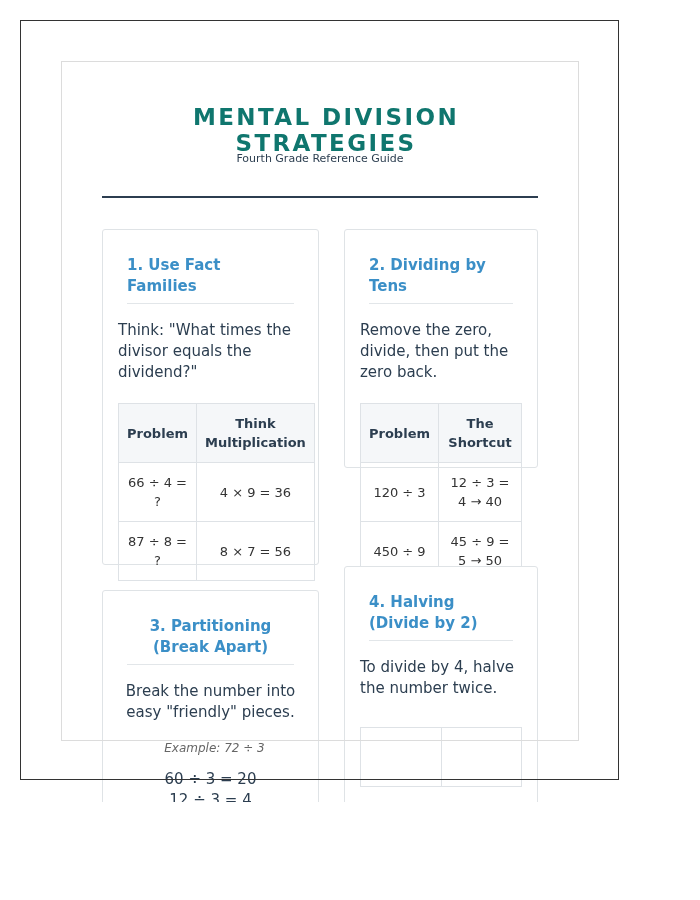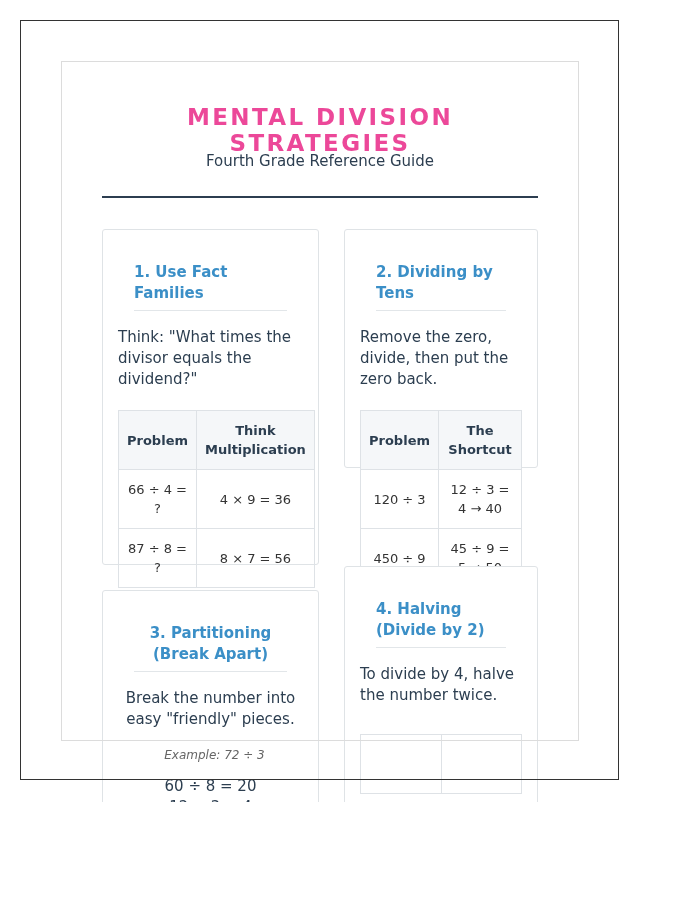--- a/index.html
+++ b/index.html
@@ -4,28 +4,28 @@
 <style>
   html, body { margin: 0; padding: 0; background: #ffffff; }
   body { width: 700px; height: 900px; position: relative; overflow: hidden;
          font-family: "DejaVu Sans", sans-serif; color: #2c3e50; }
   .outer-frame { position: absolute; left: 20px; top: 20px; width: 599px; height: 760px;
                  border: 1.5px solid #333; box-sizing: border-box; z-index: 3; pointer-events: none; }
   .inner-box { position: absolute; left: 61px; top: 61px; width: 518px; height: 680px;
                border: 1px solid #dcdcdc; box-sizing: border-box; z-index: 3; pointer-events: none; }
   .clip { position: absolute; left: 0; top: 0; width: 700px; height: 802px; overflow: hidden; }
   .page { position: absolute; left: 102px; top: 0; width: 436px; }
-  .title { position: absolute; left: 0; top: 104px; width: 436px; text-align: center;
-           font-size: 23px; font-weight: bold; letter-spacing: 2.4px; color: #ec4899; margin: 0; }
+  .title { position: absolute; left: 6px; top: 104px; width: 436px; text-align: center;
+           font-size: 23px; font-weight: bold; letter-spacing: 2.4px; color: #0f766e; margin: 0; }
   .subtitle { position: absolute; left: 0; top: 152px; width: 436px; text-align: center;
-              font-size: 15px; color: #2c3e50; margin: 0; }
+              font-size: 11px; color: #2c3e50; margin: 0; }
   .rule { position: absolute; left: 0; top: 196px; width: 436px; height: 2px; background: #2c3e50; }
   .card { position: absolute; background: #fff; border: 1px solid #dfe3e6; border-radius: 3px;
           box-sizing: border-box; padding: 0 15px; }
-  .card h2 { margin: 16px; font-size: 15px; font-weight: bold; color: #3b8fc7; line-height: 21px;
+  .card h2 { margin: 9px; font-size: 15px; font-weight: bold; color: #3b8fc7; line-height: 21px;
              padding-top: 16px; padding-bottom: 6px; border-bottom: 1px solid #e2e6e9; }
   .card p.desc { margin: 16px 0 0 0; font-size: 15px; line-height: 21px; color: #2c3e50; }
   .card p.example { margin: 18px 0 0 8px; font-size: 12px; font-style: italic; color: #666; }
   .card p.step { margin: 0; font-size: 15px; line-height: 21px; color: #2c3e50; }
   table { border-collapse: collapse; width: 100%; margin-top: 20px; }
   th, td { border: 1px solid #dee2e6; text-align: center; font-size: 13px; line-height: 19px; color: #2c3e50; }
   th { background: #f5f7f9; font-weight: bold; height: 58px; padding: 0 8px; }
   td { height: 58px; padding: 0 8px; color: #333; }
   .c1 { left: 0; top: 229px; width: 217px; height: 336px; }
   .c2 { left: 242px; top: 229px; width: 194px; height: 239px; }
@@ -81,21 +81,21 @@
         </tr>
       </tbody>
         </table>
     </section>
 
     <section class="card c3">
       <h2>3. Partitioning (Break Apart)</h2>
       <p class="desc">Break the number into easy "friendly" pieces.</p>
       <p class="example">Example: 72 ÷ 3</p>
       <div style="margin-top:14px">
-        <p class="step">60 ÷ 8 = 20</p>
+        <p class="step">60 ÷ 3 = 20</p>
         <p class="step">12 ÷ 3 = 4</p>
       </div>
     </section>
 
     <section class="card c4">
       <h2>4. Halving (Divide by 2)</h2>
       <p class="desc">To divide by 4, halve the number twice.</p>
       <table style="margin-top:28px">
         <tbody>
         <tr>

